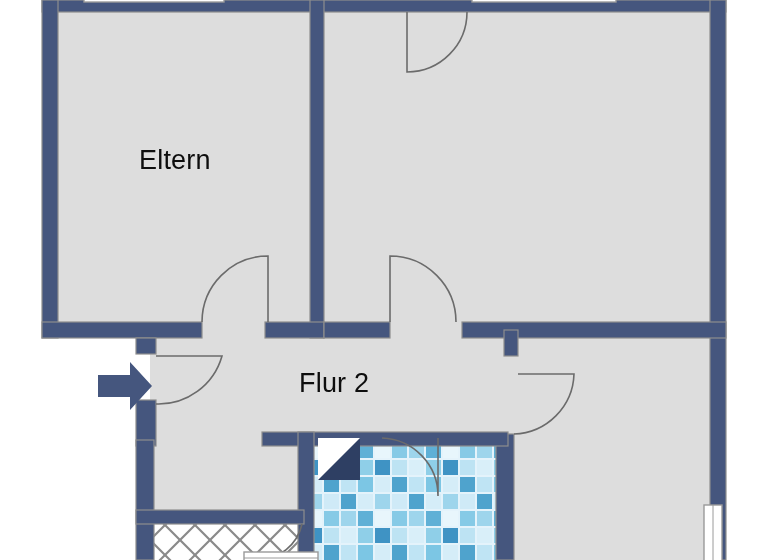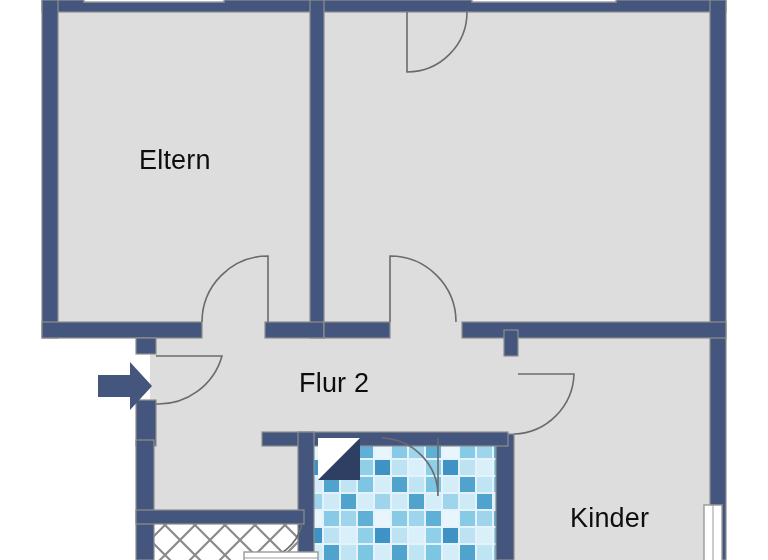--- a/index.html
+++ b/index.html
@@ -178,15 +178,14 @@
       <path d="M 98 375 L 130 375 L 130 362 L 152 386 L 130 410 L 130 397 L 98 397 Z" fill="#45567e"></path>
     </g>
 
   </svg>
 
   <div class="room-label" style="left:139px; top:147px;">Eltern</div>
 
 
   <div class="room-label" style="left:299px; top:370px;">Flur 2</div>
 
-  <div class="room-label" style="left:570px; top:505px;">Kinder</div>
 
 </div>
 
 </body></html>

